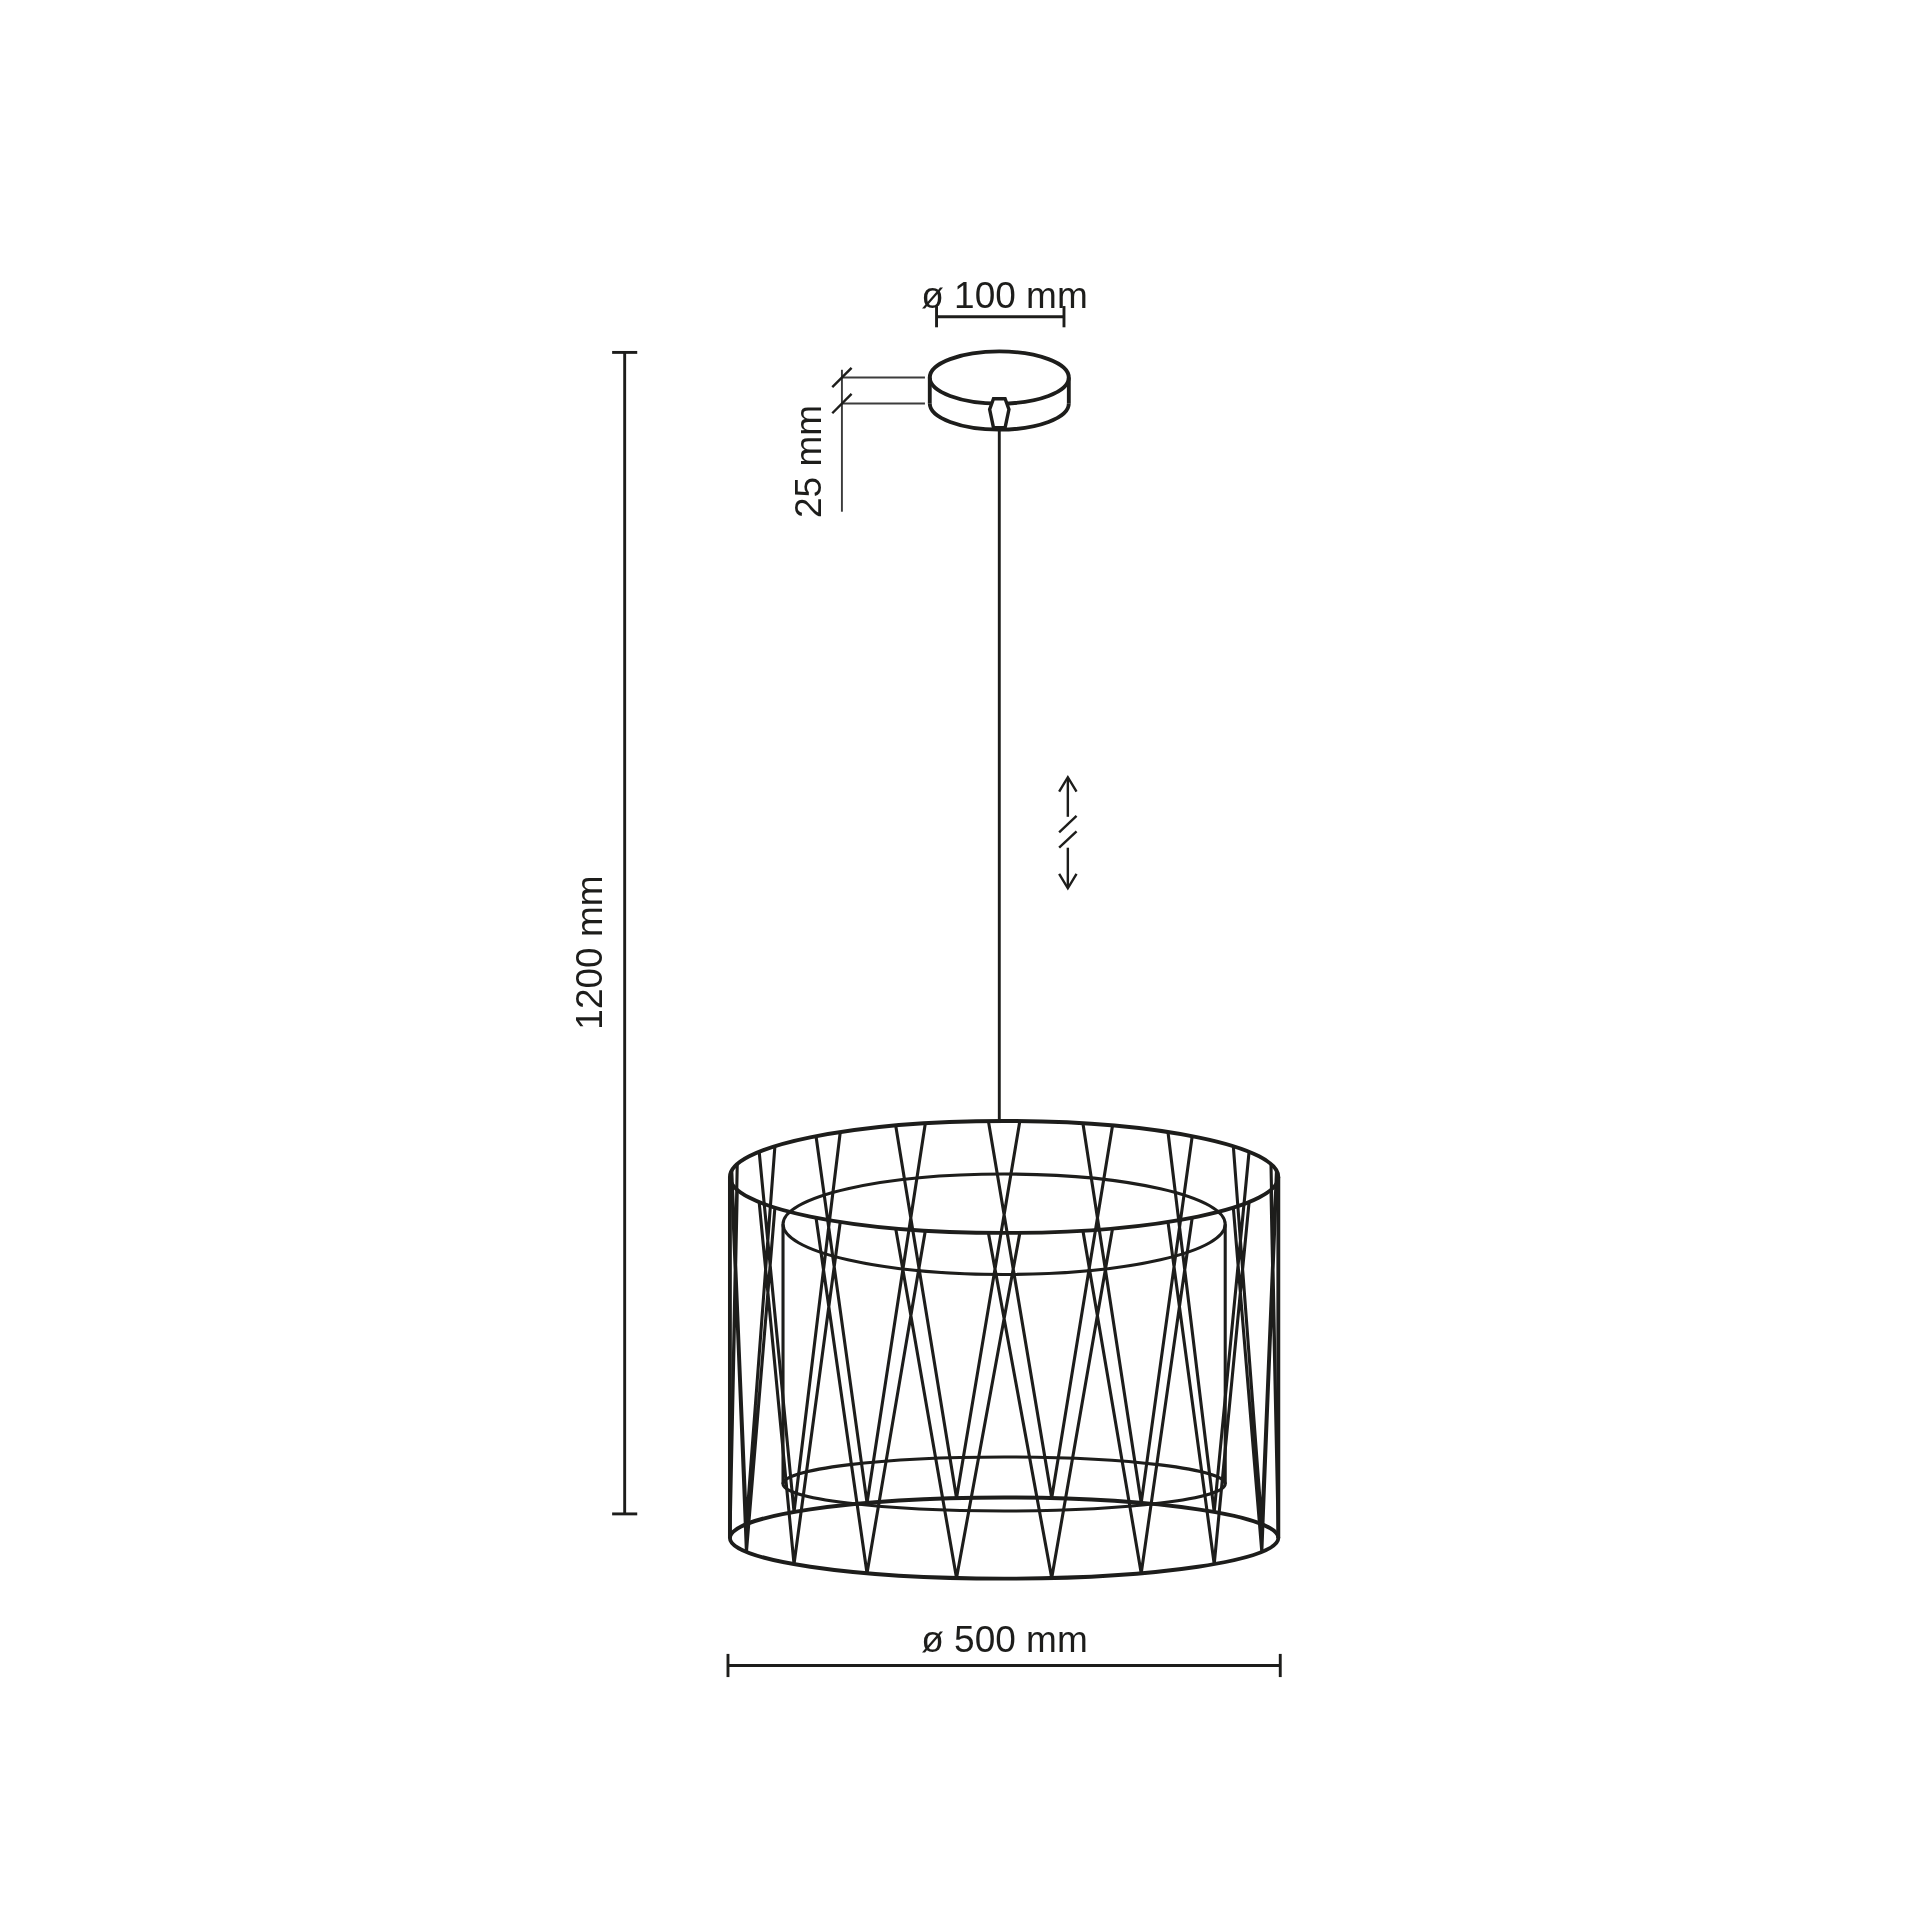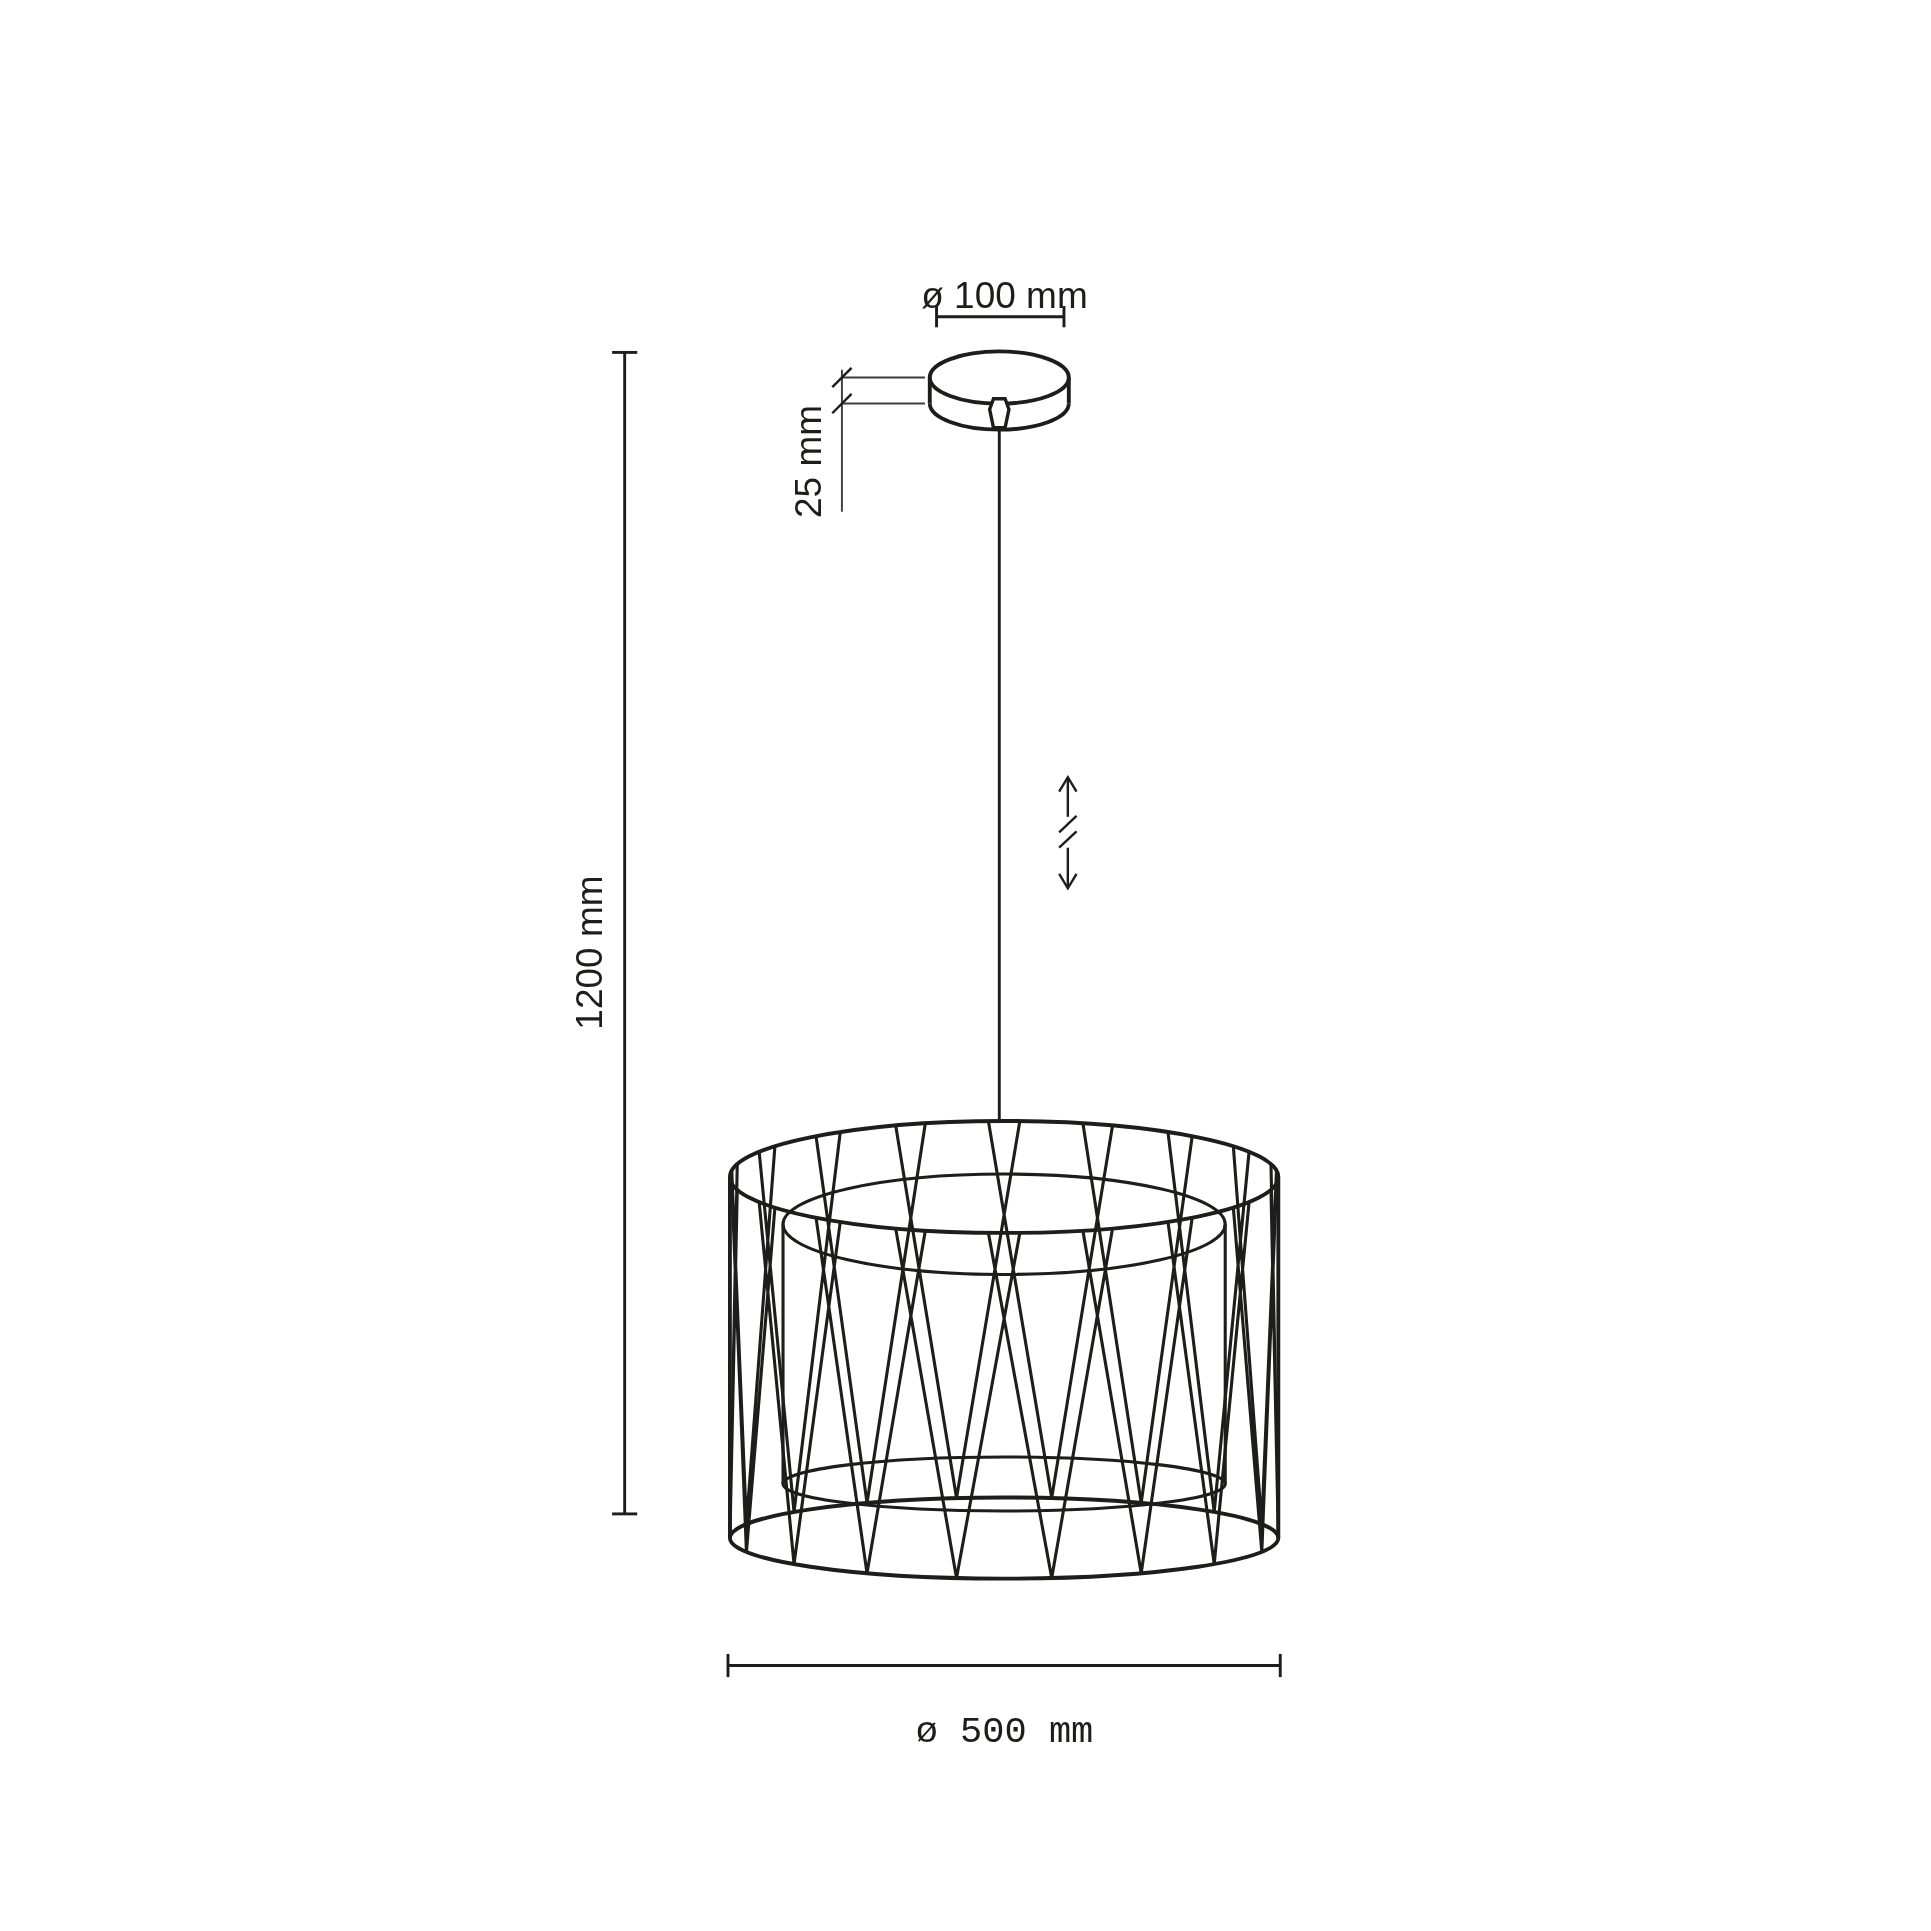--- a/index.html
+++ b/index.html
@@ -106,15 +106,15 @@
       </g>
     </g>
   </svg>
 
   <div class="dim-label" style="left:908px; top:276px; width:193px;">ø 100 mm</div>
 
   <div class="dim-label rot" style="left:731px; top:442px; width:154px;">25 mm</div>
 
   <div class="dim-label rot" style="left:493px; top:933px; width:193px;">1200 mm</div>
 
-  <div class="dim-label" style="left:908px; top:1713px; width:193px;font-family:Liberation Mono, monospace;">ø 500 mm</div>
+  <div class="dim-label" style="left:908px; top:1620px; width:193px;">ø 500 mm</div>
 </div>
 
 
 </body></html>

